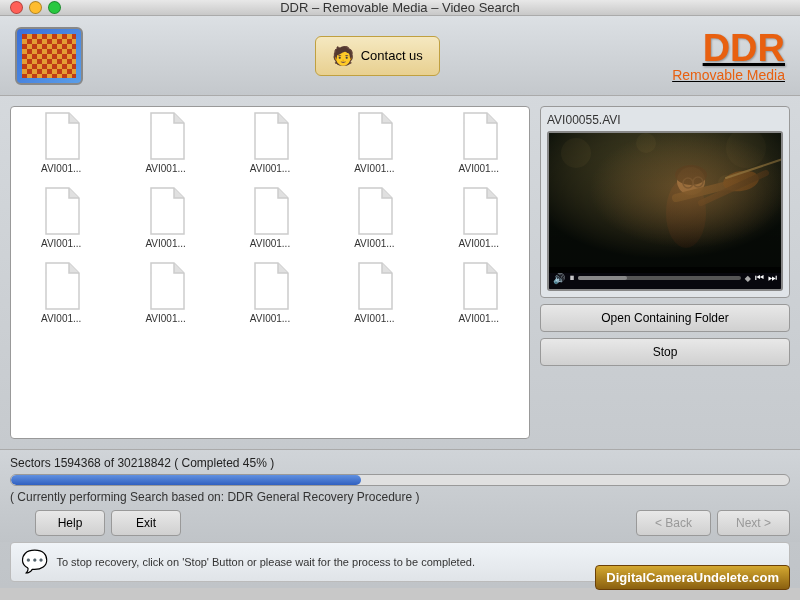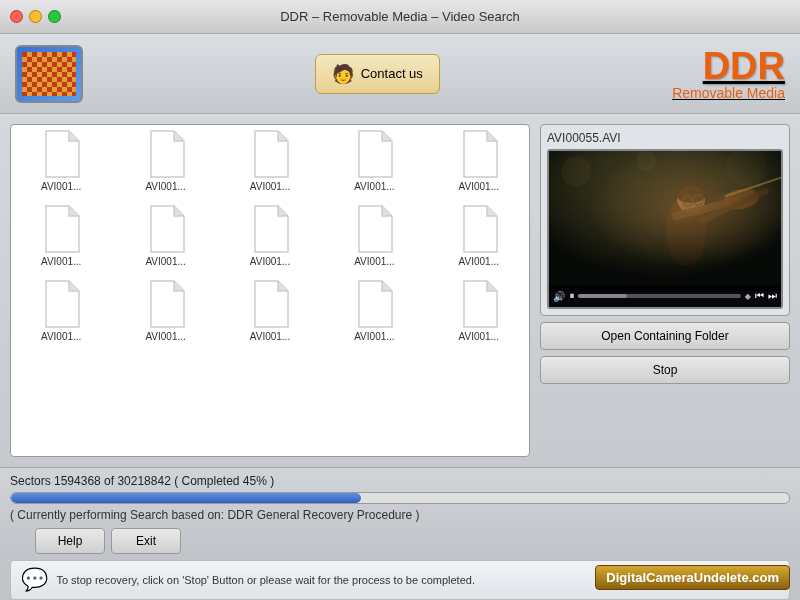--- a/index.html
+++ b/index.html
@@ -7,21 +7,21 @@
       width: 800px;
       height: 600px;
       font-family: -apple-system, "Helvetica Neue", Arial, sans-serif;
       background: #c8c8c8;
       overflow: hidden;
     }
 
     
     .title-bar {
       background: linear-gradient(to bottom, #e8e8e8, #c8c8c8);
-      height: 34px;
+      height: 16px;
       display: flex;
       align-items: center;
       justify-content: center;
       border-bottom: 1px solid #aaa;
       position: relative;
     }
     .title-bar-buttons {
       position: absolute;
       left: 10px;
       display: flex;
@@ -570,20 +570,24 @@
     <div class="progress-info">Sectors 1594368 of 30218842   ( Completed 45% )</div>
     <div class="progress-bar-container">
       <div class="progress-bar-fill" id="progress-fill" style="width: 45%;"></div>
     </div>
     <div class="search-info">( Currently performing Search based on: DDR General Recovery Procedure )</div>
     <div class="button-row">
       <div class="btn-group-left">
         <button class="nav-btn">Help</button>
         <button class="nav-btn">Exit</button>
       </div>
+      <div class="btn-group-right">
+        <button class="nav-btn disabled">&lt; Back</button>
+        <button class="nav-btn disabled">Next &gt;</button>
+      </div>
     </div>
   </div>
 
   <div class="info-bar">
     <span class="info-icon">💬</span>
     <span>To stop recovery, click on 'Stop' Button or please wait for the process to be completed.</span>
   </div>
 
 </div>
 

